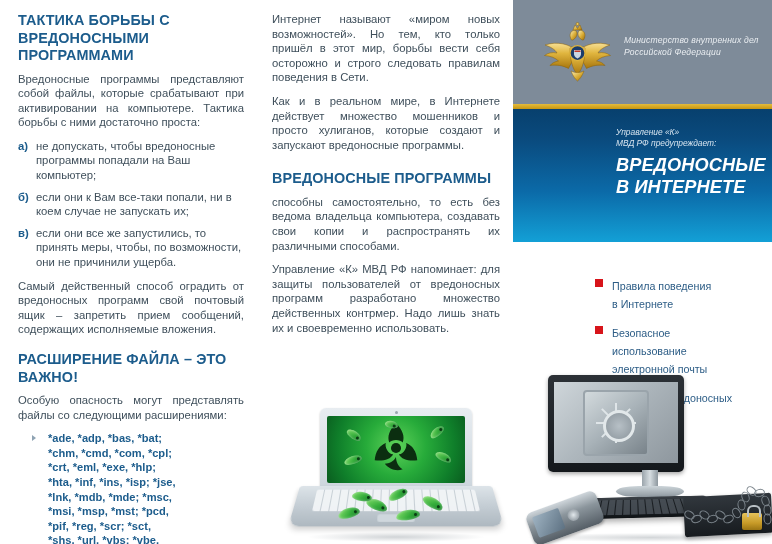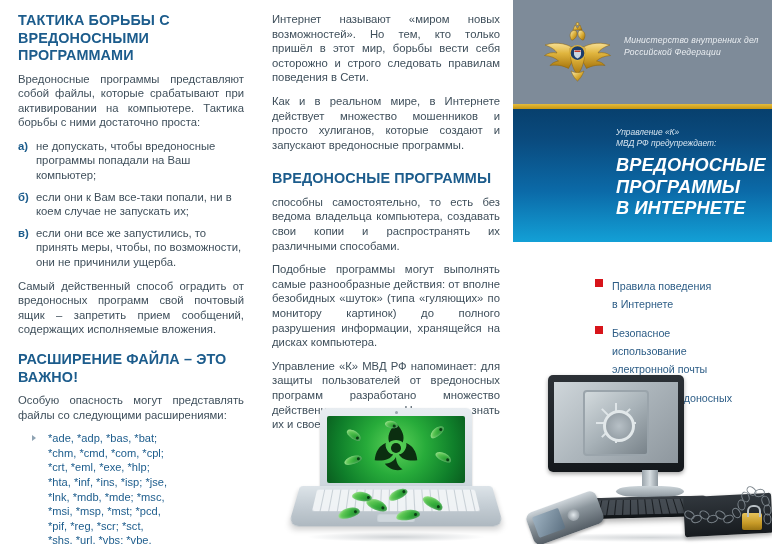--- a/index.html
+++ b/index.html
@@ -54,21 +54,21 @@
   .ext-wrap{position:relative;padding-left:30px;margin-top:8px;}
   .ext-wrap .tri{
     position:absolute;left:14px;top:4px;
     width:0;height:0;
     border-left:4px solid #8fa3b3;
     border-top:3px solid transparent;
     border-bottom:3px solid transparent;
   }
   .ext-line{
     font-size:11.1px;line-height:14.6px;
-    font-weight:normal;color:#1c5c8c;
+    font-weight:bold;color:#1c5c8c;
     white-space:nowrap;
   }
 
   
   .rail{position:absolute;left:513px;top:0;width:259px;font-style:italic;}
   .rail-gray{
     height:104px;background:#7e8b99;
     position:relative;
   }
   .rail-gold{height:5px;background:#d6a61e;
@@ -260,21 +260,20 @@
       <div class="ext-line">*shs, *url, *vbs; *vbe,</div>
 
     </div>
   </div>
 
   <div class="col col-2" style="top:12px;">
     <p class="body">Интернет называют «миром новых возможностей». Но тем, кто только пришёл в этот мир, борьбы вести себя осторожно и строго следовать правилам поведения в Сети.</p>
     <p class="body">Как и в реальном мире, в Интернете действует множество мошенников и просто хулиганов, которые создают и запускают вредоносные программы.</p>
     <h2 class="head" style="margin-top:18px;">ВРЕДОНОСНЫЕ ПРОГРАММЫ</h2>
     <p class="body">способны самостоятельно, то есть без ведома владельца компьютера, создавать свои копии и распространять их различными способами.</p>
-    <p class="body">Подобные программы могут выполнять самые разнообразные действия: от вполне безобидных «шуток» (типа «гуляющих» по монитору картинок) до полного разрушения информации, хранящейся на дисках компьютера.</p>
     <p class="body last">Управление «К» МВД РФ напоминает: для защиты пользователей от вредоносных программ разработано множество действенных контрмер. Надо лишь знать их и своевременно использовать.</p>
   </div>
 
   <div class="rail">
 
     <div class="rail-gray">
 
       <svg class="emblem" viewBox="0 0 150 124">
         <defs>
           <linearGradient id="gold" x1="0" y1="0" x2="0" y2="1">
@@ -315,21 +314,20 @@
 
     <div class="rail-gold"></div>
 
     <div class="rail-blue">
       <div class="upr">
         <div>Управление «К»</div>
         <div>МВД РФ предупреждает:</div>
       </div>
       <div class="bigtitle">
         <div>ВРЕДОНОСНЫЕ</div>
-        <div>ПРОГРАММЫ</div>
         <div>В ИНТЕРНЕТЕ</div>
       </div>
     </div>
   </div>
 
   <div class="red-list">
     <div class="red-item">
       <span class="sq"></span>
       <span class="txt" style="white-space:pre-line;">Правила поведения
 в Интернете</span>

